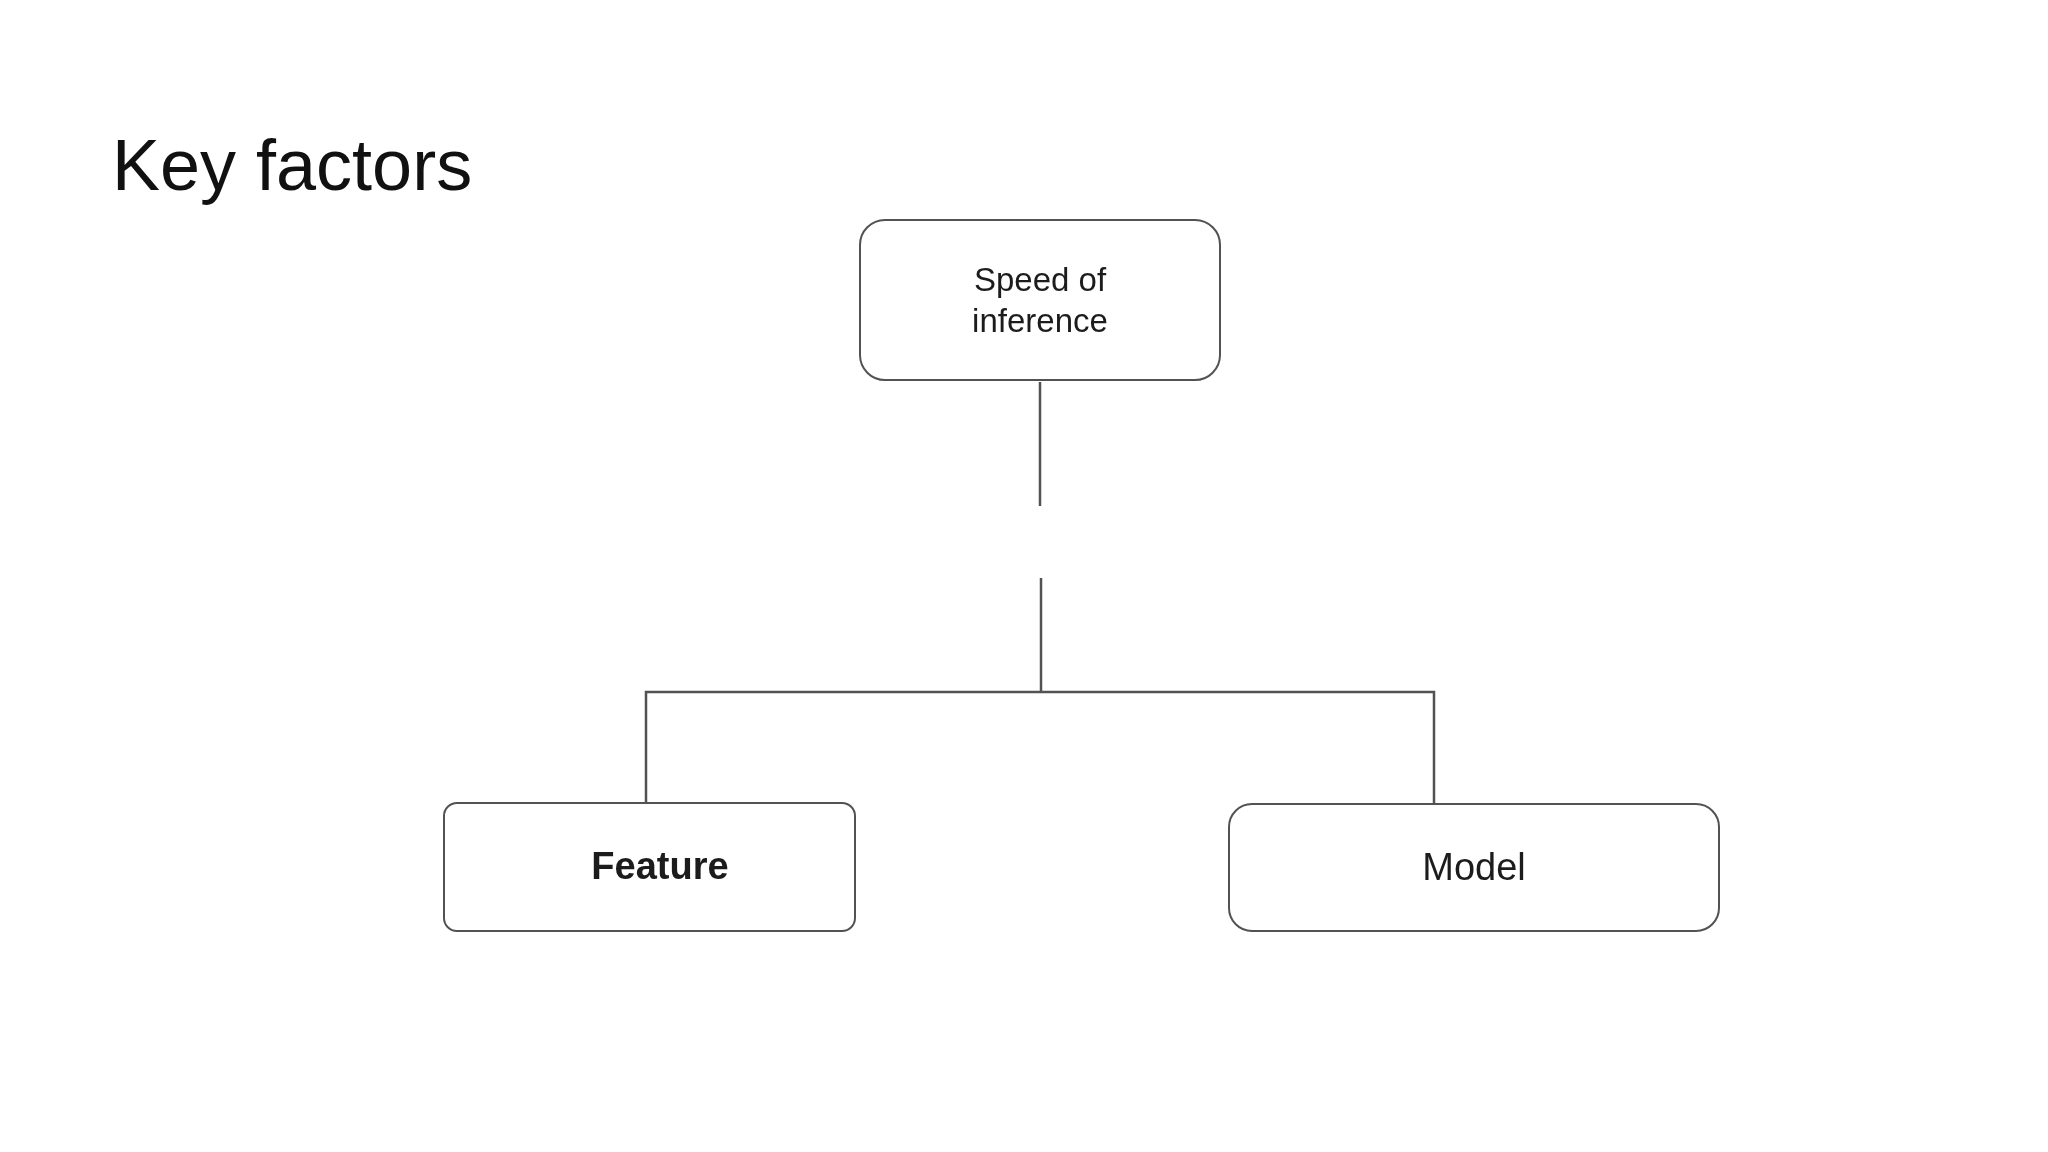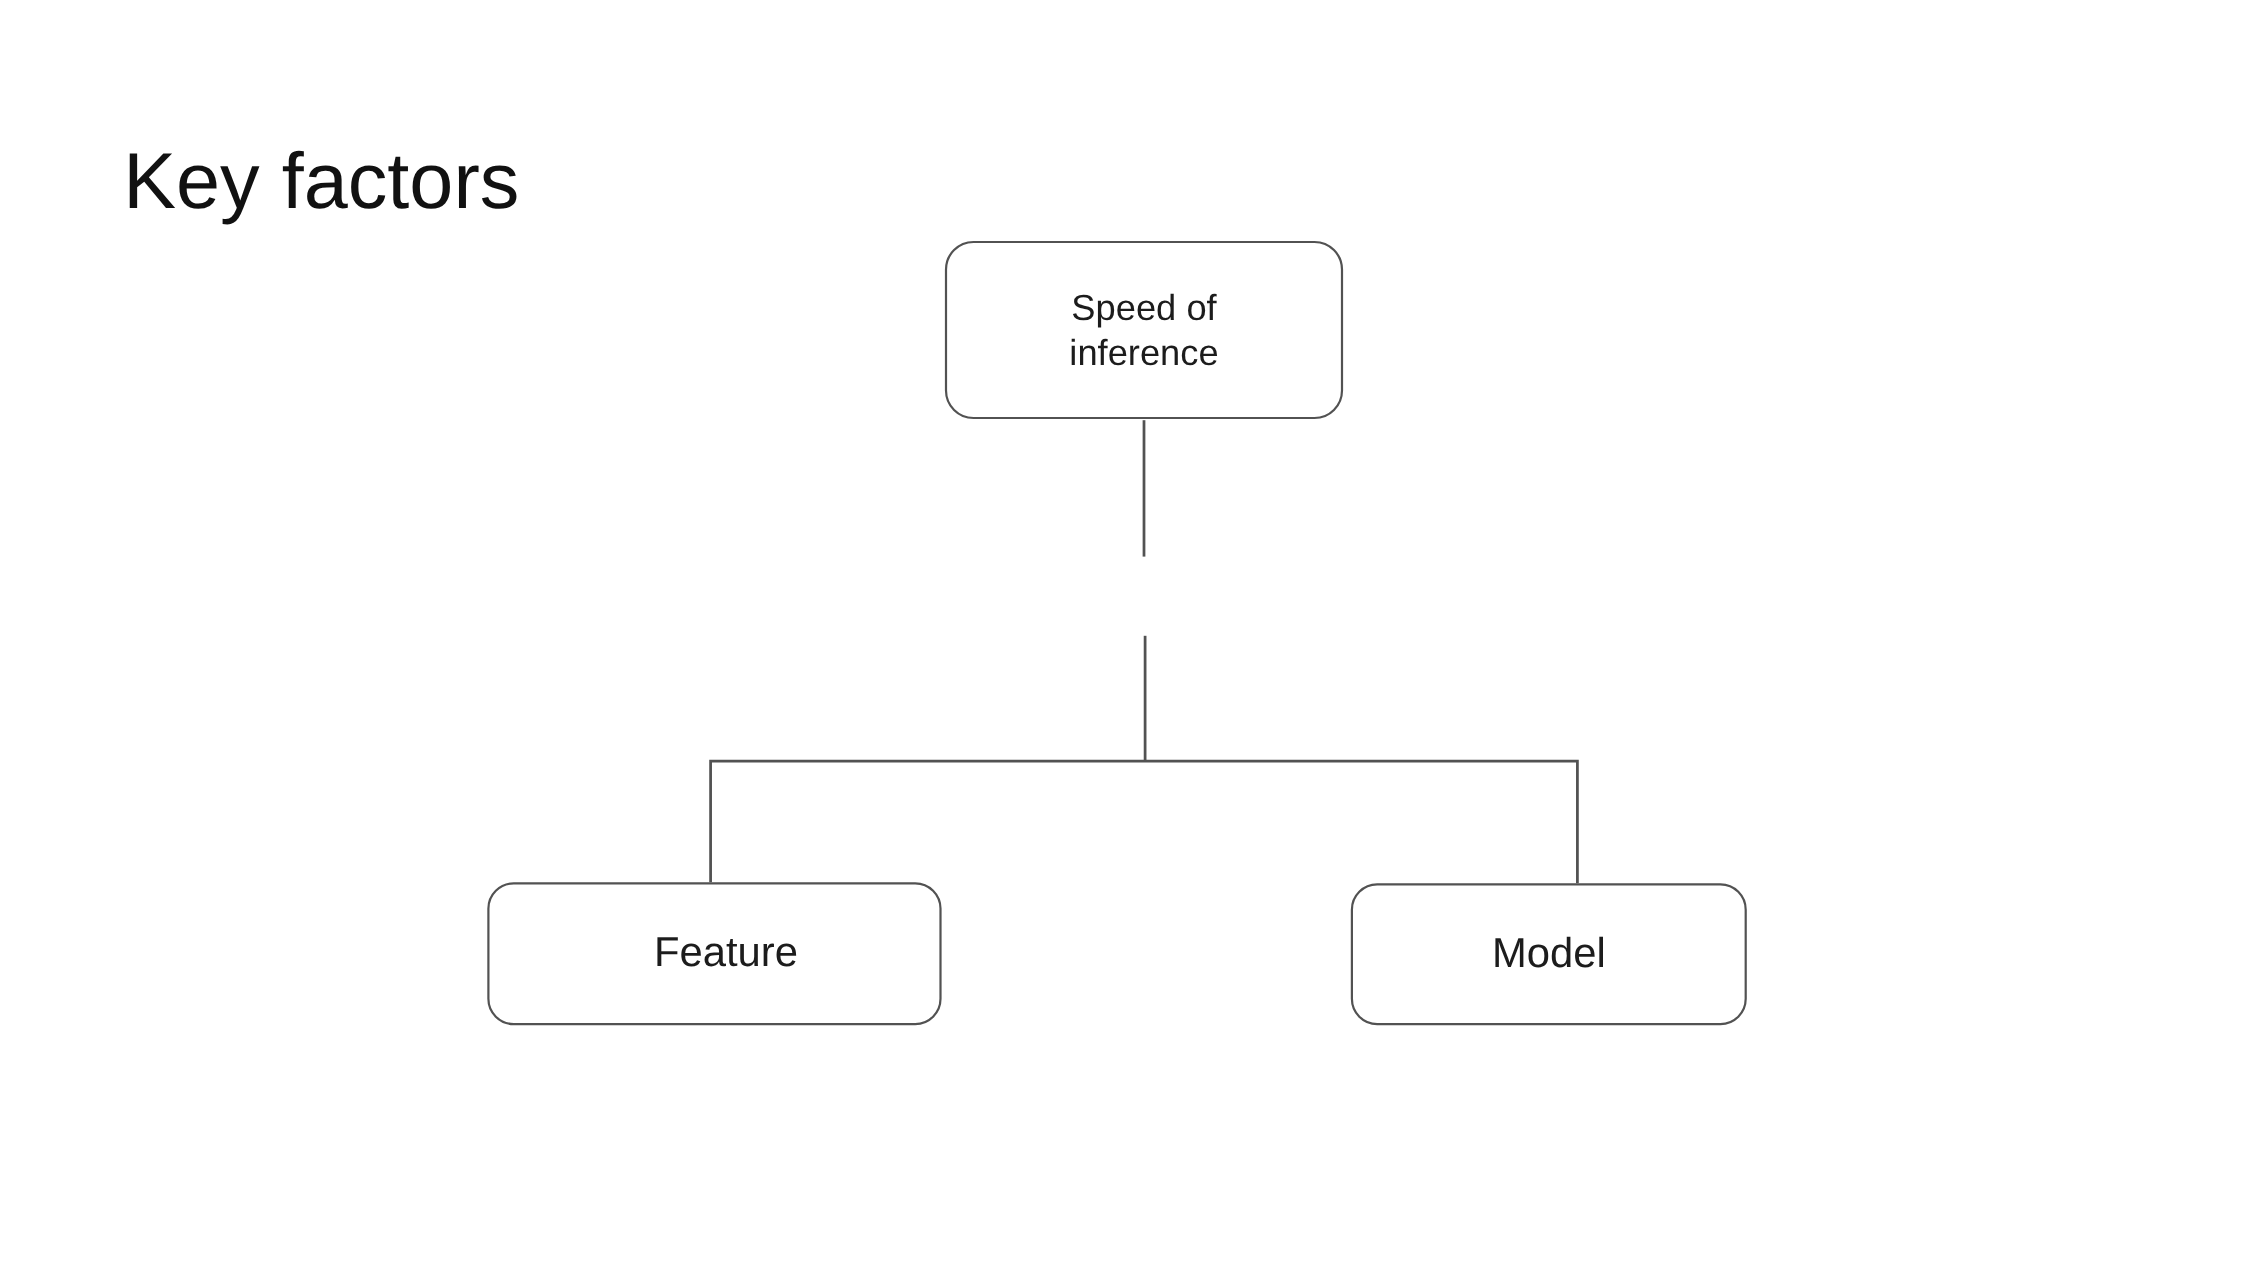--- a/index.html
+++ b/index.html
@@ -69,30 +69,30 @@
     height: 74px;
     border-radius: 13px;
     font-size: 40px;
     line-height: 1.1;
   }
   .node-feature {
     left: 427px;
     top: 802px;
     width: 413px;
     height: 130px;
-    border-radius: 24px;
+    border-radius: 14px;
     font-size: 38px;
-    font-weight: 400;
+    font-weight: 700;
     line-height: 1.25;
     padding-left: 21px;
   }
   .node-model {
     left: 1212px;
     top: 803px;
-    width: 360px;
+    width: 492px;
     height: 129px;
     border-radius: 24px;
     font-size: 38px;
     line-height: 1.25;
   }
 </style>
 </head>
 <body>
 
 <div class="canvas">

